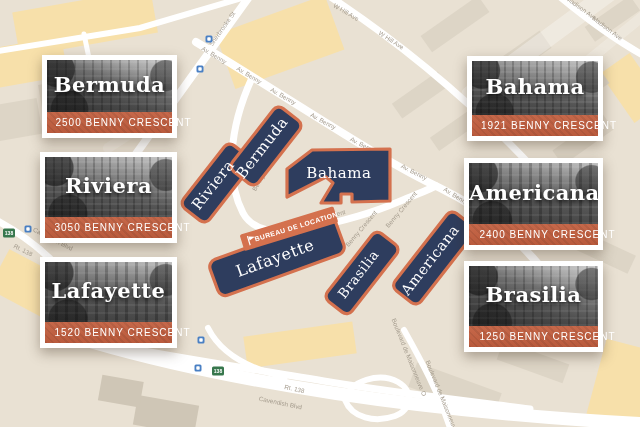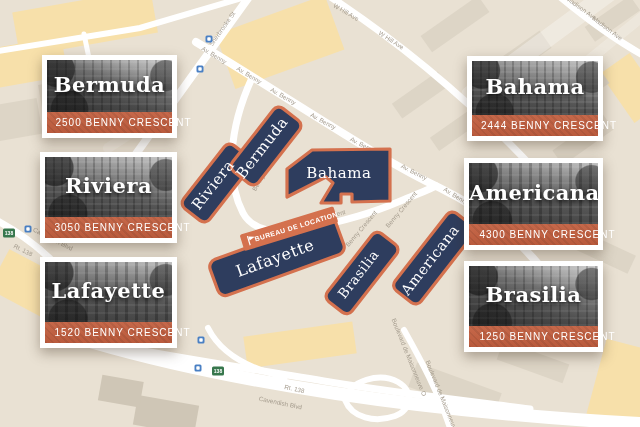--- a/index.html
+++ b/index.html
@@ -214,28 +214,28 @@
     <div class="photo photo-c">
       <div class="card-title">Lafayette</div>
     </div>
     <div class="addr">1520 BENNY CRESCENT</div>
   </div>
 
   <div class="card card-bahama">
     <div class="photo photo-b">
       <div class="card-title">Bahama</div>
     </div>
-    <div class="addr">2444 BENNY CRESCENT</div>
+    <div class="addr">1921 BENNY CRESCENT</div>
   </div>
 
   <div class="card card-americana">
     <div class="photo photo-c">
       <div class="card-title">Americana</div>
     </div>
-    <div class="addr">4300 BENNY CRESCENT</div>
+    <div class="addr">2400 BENNY CRESCENT</div>
   </div>
 
   <div class="card card-brasilia">
     <div class="photo photo-a">
       <div class="card-title">Brasilia</div>
     </div>
     <div class="addr">1250 BENNY CRESCENT</div>
   </div>
 
 </div>

